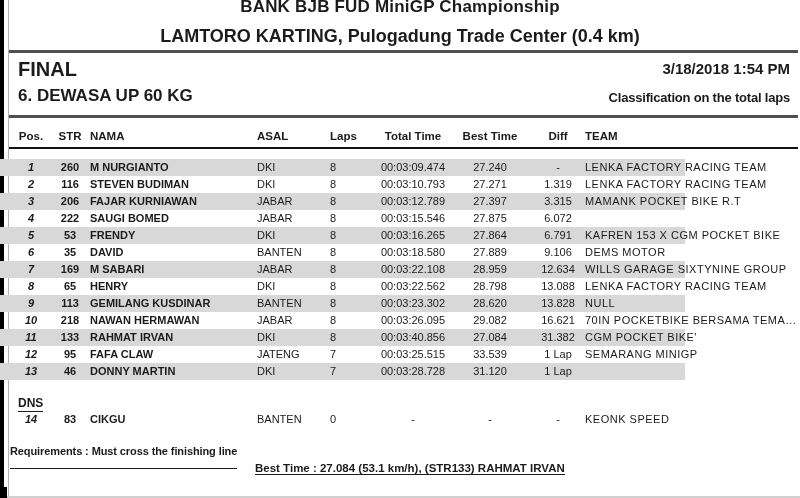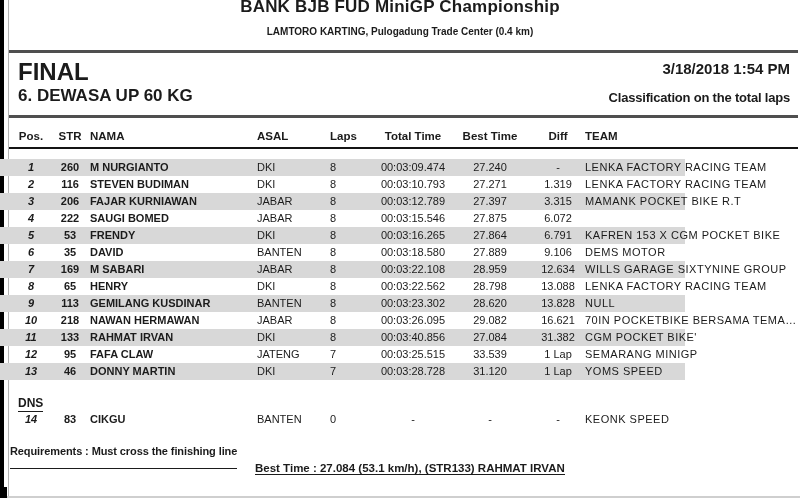--- a/index.html
+++ b/index.html
@@ -11,26 +11,26 @@
   }
   
   .edge-left   { position:absolute; left:0; top:0; width:4px; height:498px; background:#000; }
   .edge-line   { position:absolute; left:8px; top:0; width:1px; height:498px; background:#b4b4b4; }
   .edge-bottom { position:absolute; left:0; bottom:0; width:800px; height:2px; background:#cfcfcf; }
   .corner-blob { position:absolute; left:0; bottom:0; width:7px; height:11px; background:#000; }
 
   .abs { position:absolute; }
 
   .title    { top:-3px; left:0; width:800px; text-align:center; font-size:17px; font-weight:bold; letter-spacing:.2px; }
-  .subtitle { top:26px; left:0; width:800px; text-align:center; font-size:10px; font-weight:bold; }
+  .subtitle { top:26px; left:0; width:800px; text-align:center; font-size:18px; font-weight:bold; }
   .rule     { left:9px; width:789px; height:3px; background:#4f4f4f; }
   .rule1    { top:50px; }
   .rule2    { top:115px; }
 
-  .final    { top:58px;  left:18px;  font-size:24px; font-weight:bold; }
+  .final    { top:58px;  left:18px;  font-size:20px; font-weight:bold; }
   .datetime { top:60px;  right:10px; font-size:15px; font-weight:bold; }
   .category { top:86px;  left:18px;  font-size:17px; font-weight:bold; }
   .classif  { top:90px;  right:10px; font-size:13px; font-weight:bold; letter-spacing:-.2px; }
 
   .thead    { top:128px; left:0; width:800px; height:17px; }
   .hdr-line { position:absolute; top:147px; left:9px; width:789px; height:2px; background:#141414; }
 
   .rows     { top:159px; left:0; width:800px; }
   .dns-rows { top:411px; left:0; width:800px; }
 
@@ -223,21 +223,20 @@
   </div>
       <div class="trow shaded">
     <span class="c pos">13</span>
     <span class="c str">46</span>
     <span class="c nama">DONNY MARTIN</span>
     <span class="c asal">DKI</span>
     <span class="c laps">7</span>
     <span class="c total">00:03:28.728</span>
     <span class="c best">31.120</span>
     <span class="c diff">1 Lap</span>
-    <span class="c team">YOMS SPEED</span>
   </div>
     </div>
 
   <div class="abs dns-label">DNS</div>
   <div class="abs dns-rows" id="dns-rows">
       <div class="trow">
     <span class="c pos">14</span>
     <span class="c str">83</span>
     <span class="c nama">CIKGU</span>
     <span class="c asal">BANTEN</span>

